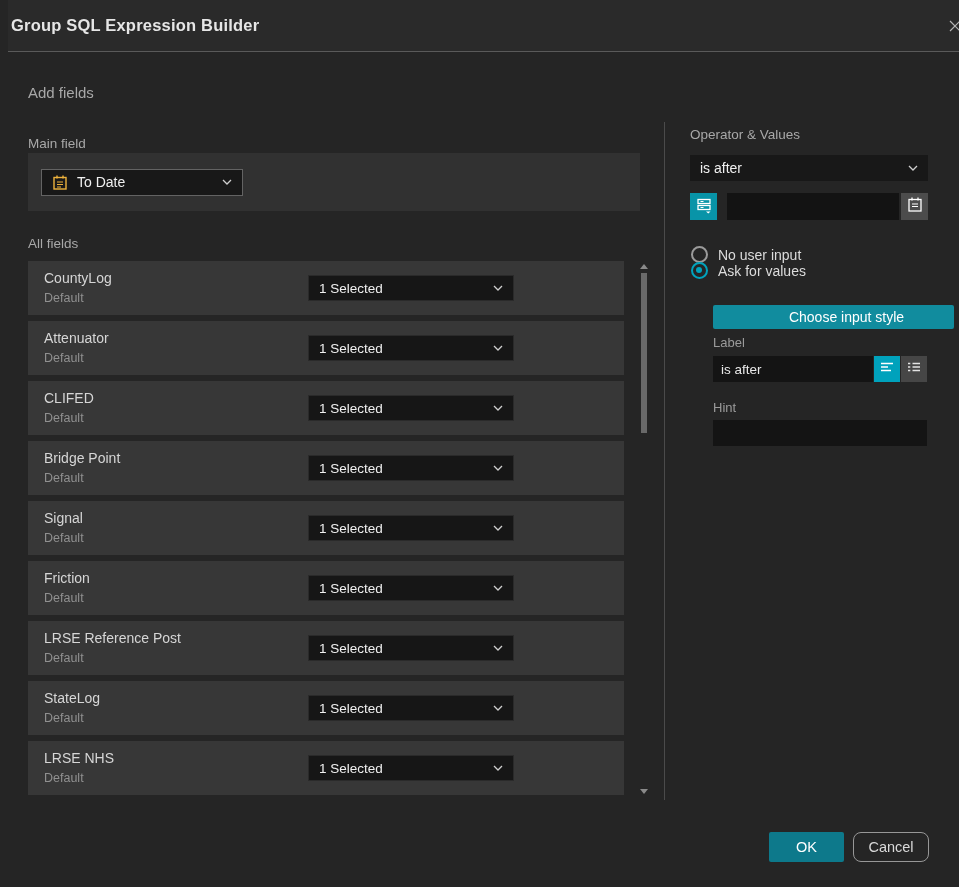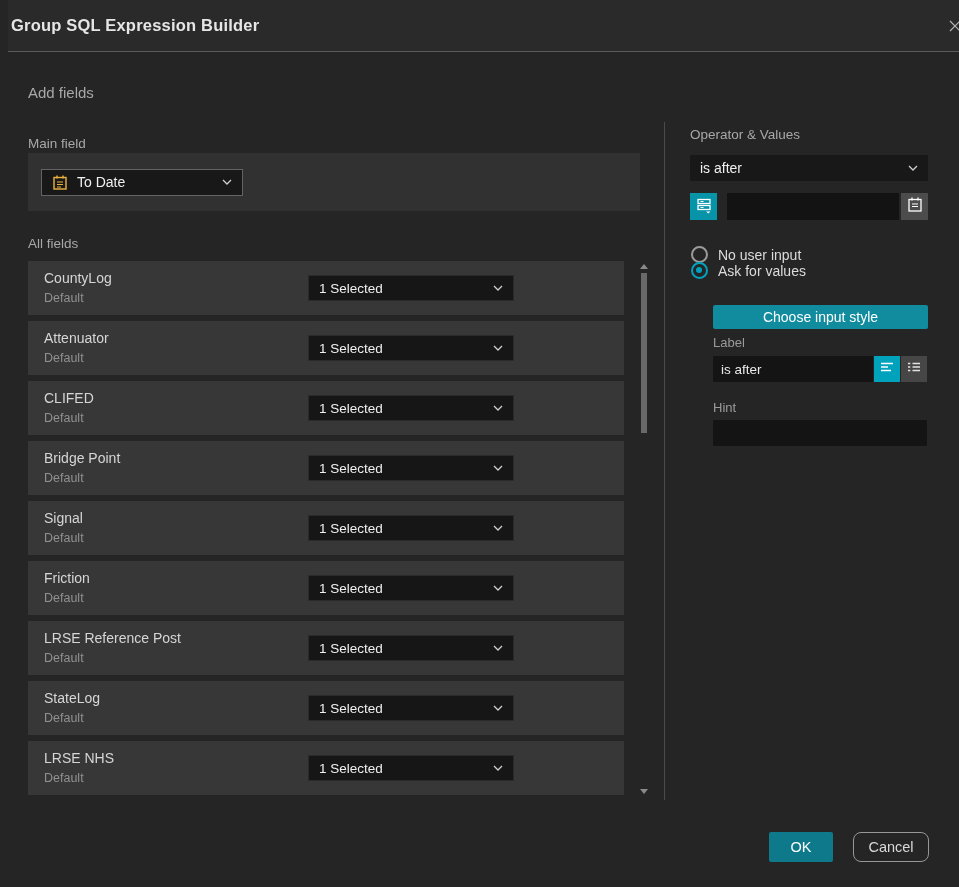--- a/index.html
+++ b/index.html
@@ -68,33 +68,33 @@
   .cal-btn{position:absolute;top:193px;left:901px;width:27px;height:27px;background:#4c4c4c;display:flex;align-items:center;justify-content:center;cursor:pointer;}
 
   .radio-row{position:absolute;left:691px;display:flex;align-items:center;gap:10px;cursor:pointer;}
   .radio-row-1{top:246px;}
   .radio-row-2{top:262px;}
   .radio{width:13px;height:13px;border-radius:50%;border:2px solid #9b9b9b;position:relative;flex:none;}
   .radio.selected{border-color:#00a3bd;}
   .radio.selected::after{content:'';position:absolute;left:2.5px;top:2.5px;width:6px;height:6px;border-radius:50%;background:#00a3bd;}
   .radio-label{font-size:14px;color:#dcdcdc;}
 
-  .choose-btn{position:absolute;top:305px;left:713px;width:215px;height:24px;background:#118c9e;border-radius:2px;color:#fff;font-size:14px;display:flex;align-items:center;justify-content:center;cursor:pointer;}
+  .choose-btn{position:absolute;top:305px;left:713px;width:215px;height:24px;background:#118c9e;border-radius:2px;color:#fff;font-size:14px;display:flex;align-items:center;justify-content:center;cursor:pointer;padding-left:26px;}
 
   .field-caption{position:absolute;font-size:13px;color:#9b9b9b;}
   .label-caption{top:335px;left:713px;}
   .hint-caption{top:400px;left:713px;}
   .label-input{position:absolute;top:356px;left:713px;width:160px;height:26px;background:#141414;border:none;box-sizing:border-box;color:#e8e8e8;font-size:13.5px;padding:0 8px;font-family:"Liberation Sans",sans-serif;}
   .toggle{position:absolute;top:356px;width:26px;height:26px;display:flex;align-items:center;justify-content:center;cursor:pointer;}
   .toggle-1{left:874px;background:#00a2bc;}
   .toggle-2{left:901px;background:#464646;}
   .hint-input{position:absolute;top:420px;left:713px;width:214px;height:26px;background:#141414;border:none;box-sizing:border-box;color:#e8e8e8;font-size:13.5px;padding:0 8px;font-family:"Liberation Sans",sans-serif;}
 
   
-  .ok-btn{position:absolute;top:832px;left:769px;width:64px;height:30px;background:#0d798b;border-radius:2px;color:#fff;font-size:14.5px;display:flex;align-items:center;justify-content:center;cursor:pointer;}
+  .ok-btn{position:absolute;top:832px;left:769px;width:75px;height:30px;background:#0d798b;border-radius:2px;color:#fff;font-size:14.5px;display:flex;align-items:center;justify-content:center;cursor:pointer;}
   .cancel-btn{position:absolute;top:832px;left:853px;width:76px;height:30px;background:transparent;border:1px solid #979797;border-radius:8px;box-sizing:border-box;color:#dadada;font-size:14.5px;display:flex;align-items:center;justify-content:center;cursor:pointer;}
 </style>
 </head>
 <body>
 
 <div class="titlebar">
   <div class="title">Group SQL Expression Builder</div>
   <div class="close-btn">
     <svg width="16" height="16" viewBox="0 0 16 16">
         <path d="M3 3l10 10M13 3L3 13" stroke="#b5b5b5" stroke-width="1.2" fill="none"></path>

